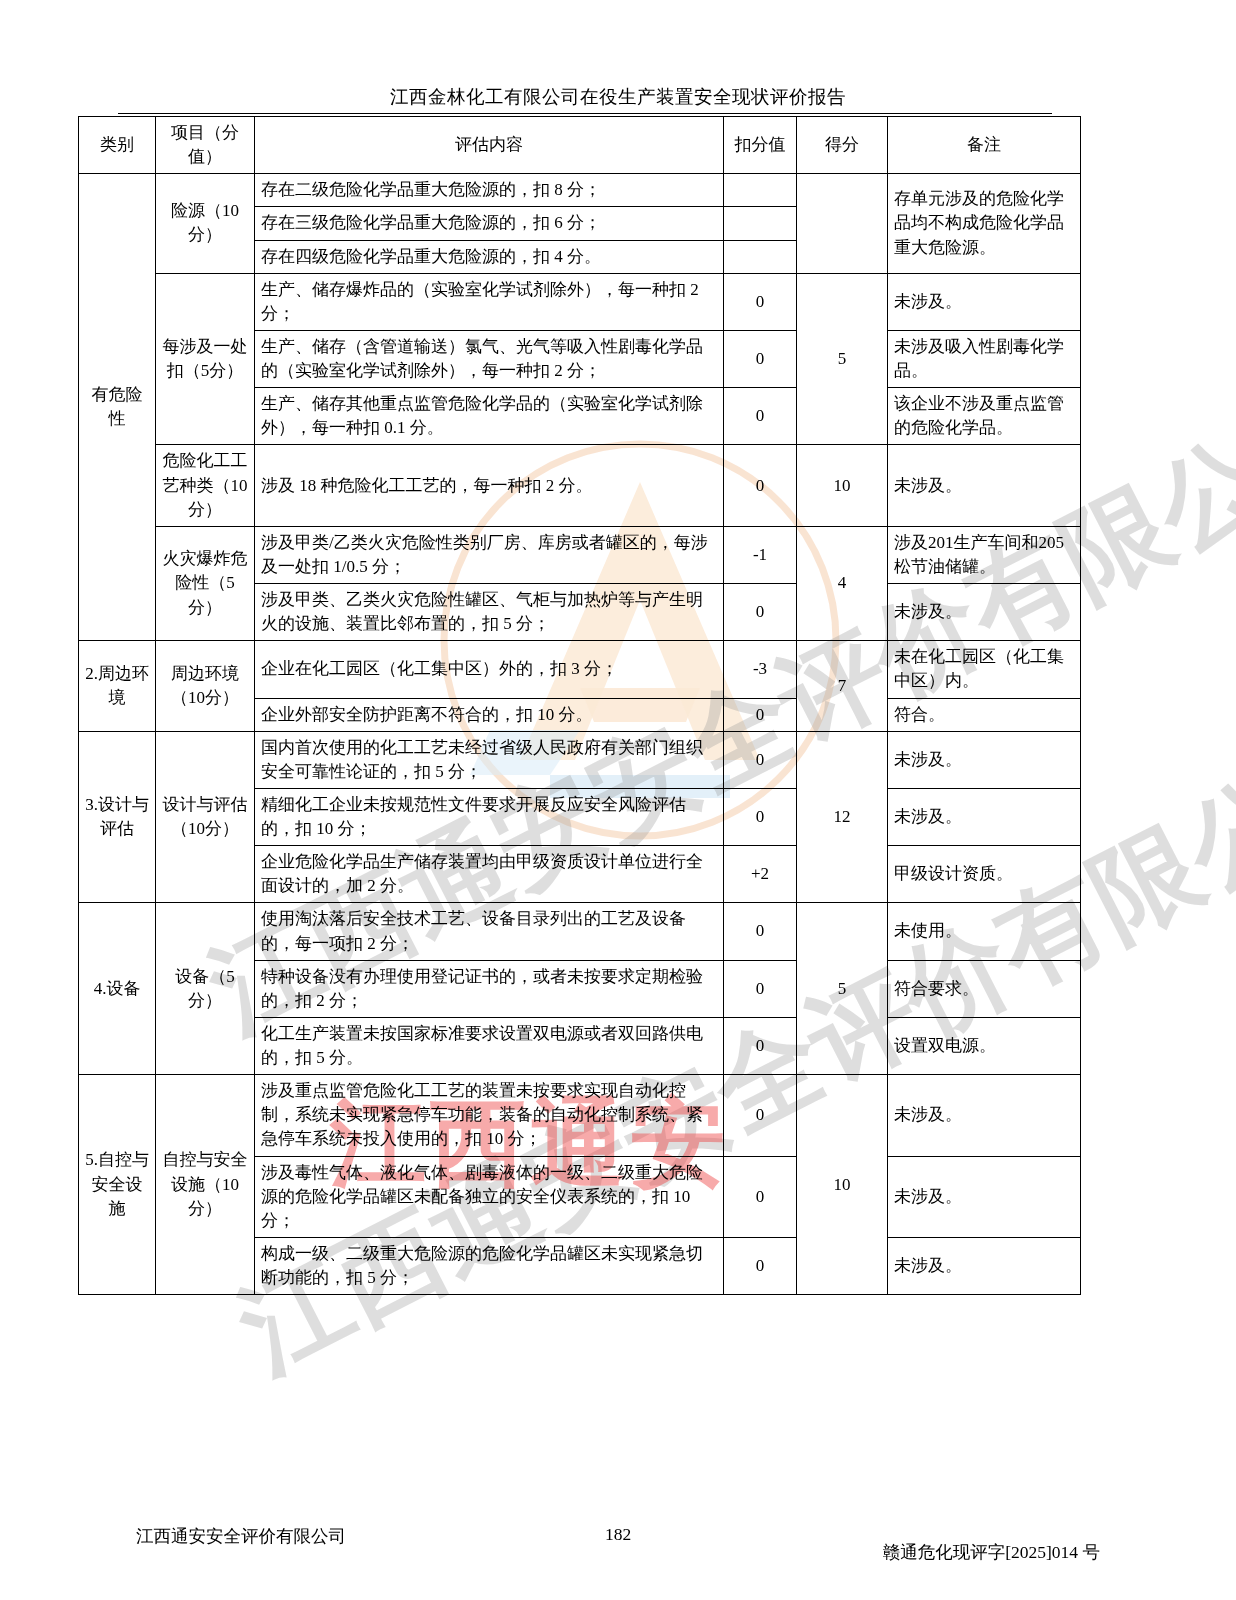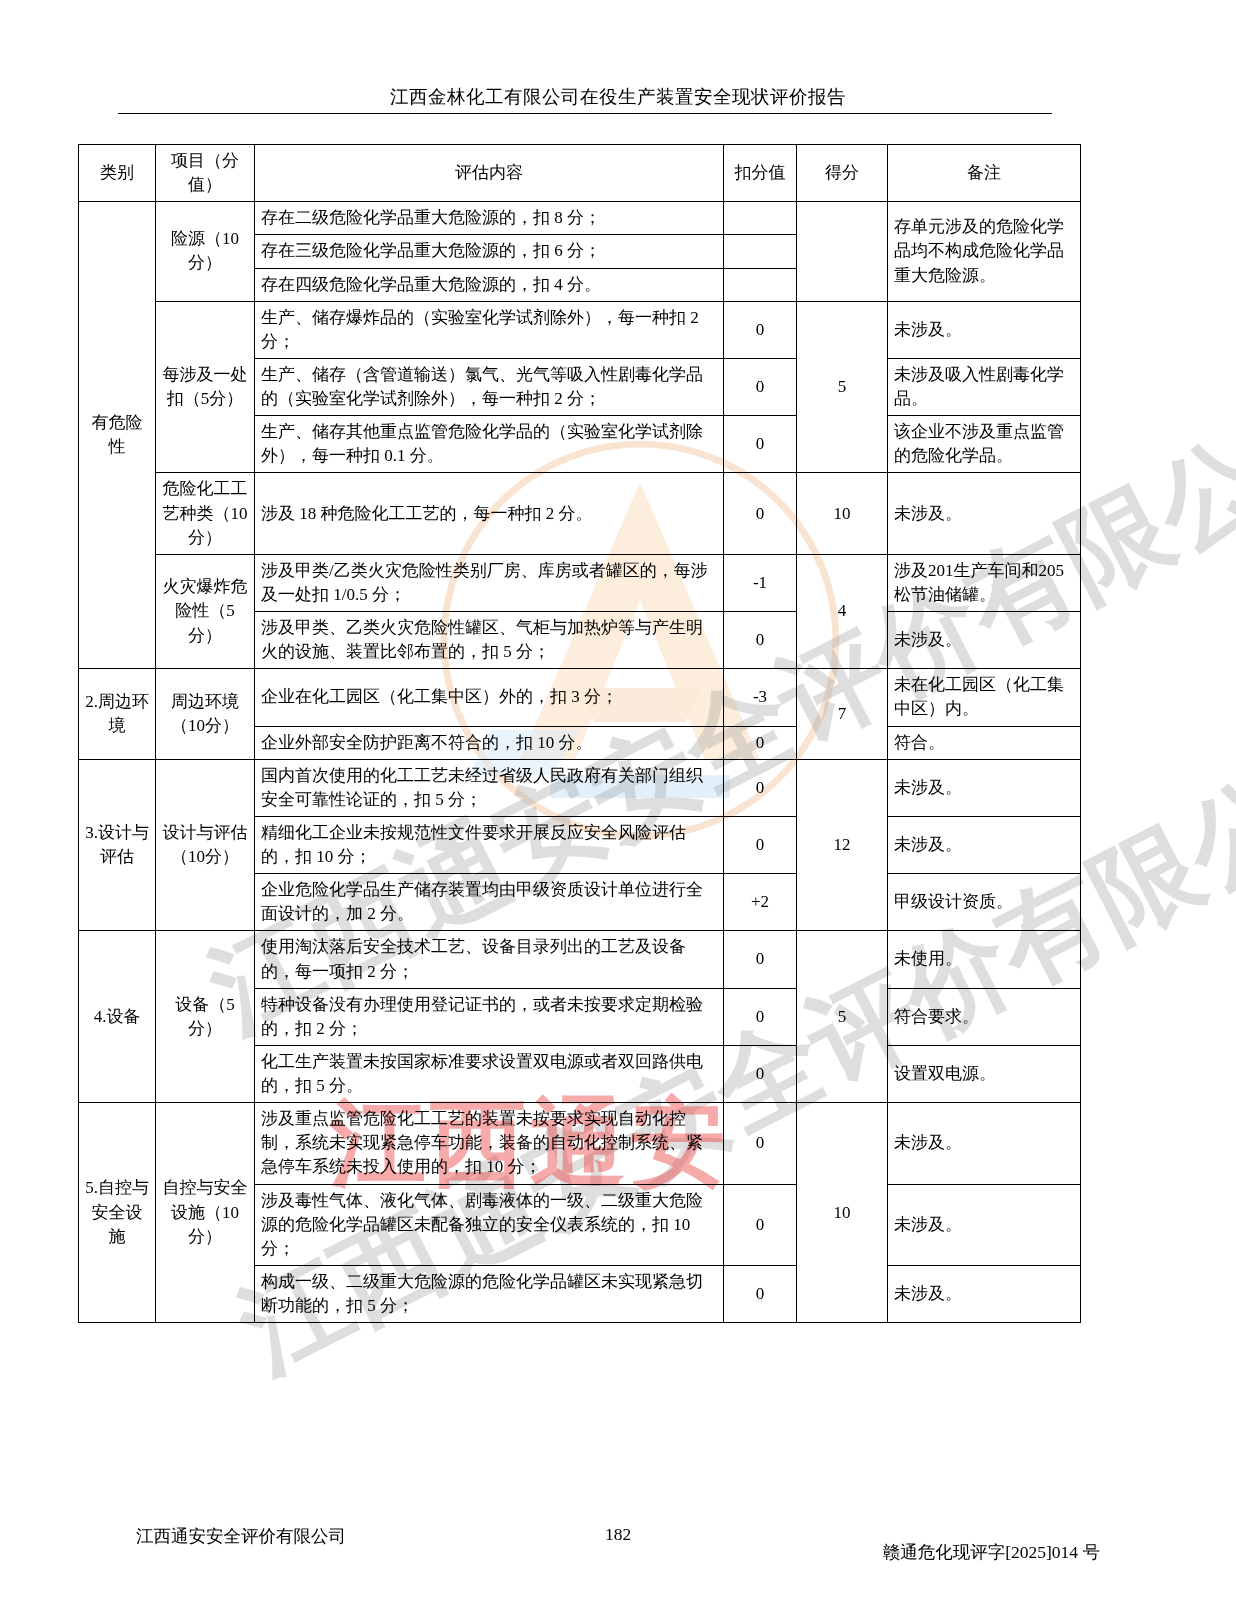--- a/index.html
+++ b/index.html
@@ -69,21 +69,21 @@
   }
   .wm-logo {
     position:absolute;
     left:430px; top:430px;
     width:420px; height:420px;
     opacity:0.45;
   }
   
   .tbl-wrap {
     position:absolute;
-    top:144px; left:78px;
+    top:116px; left:78px;
     width:1000px;
     z-index:10;
   }
   table.grid {
     border-collapse:collapse;
     width:1000px;
     table-layout:fixed;
   }
   table.grid td, table.grid th {
     border:1px solid #000;

